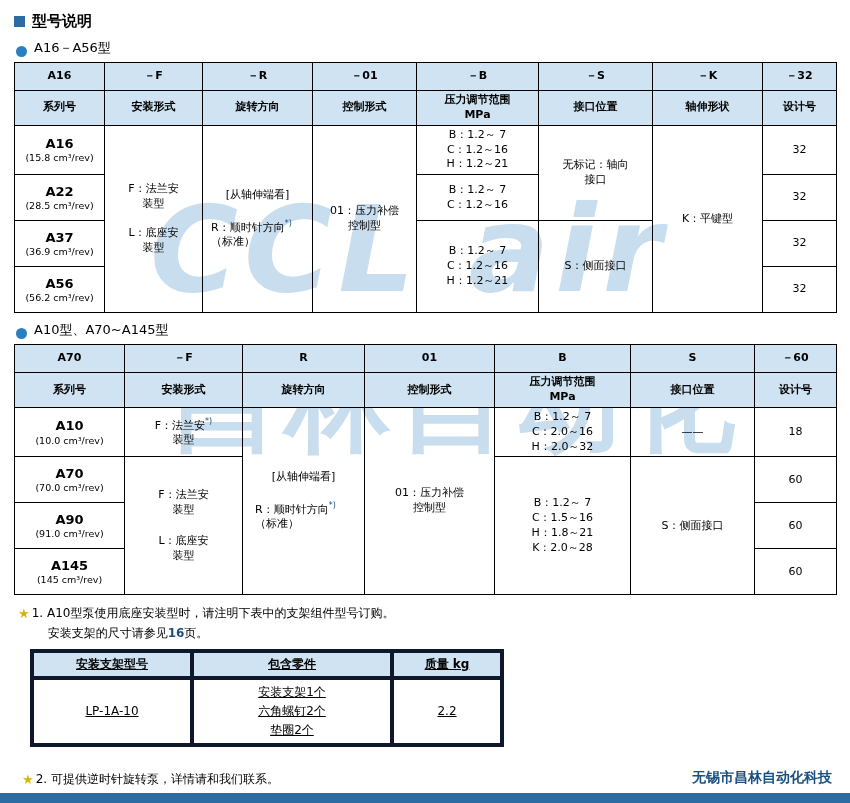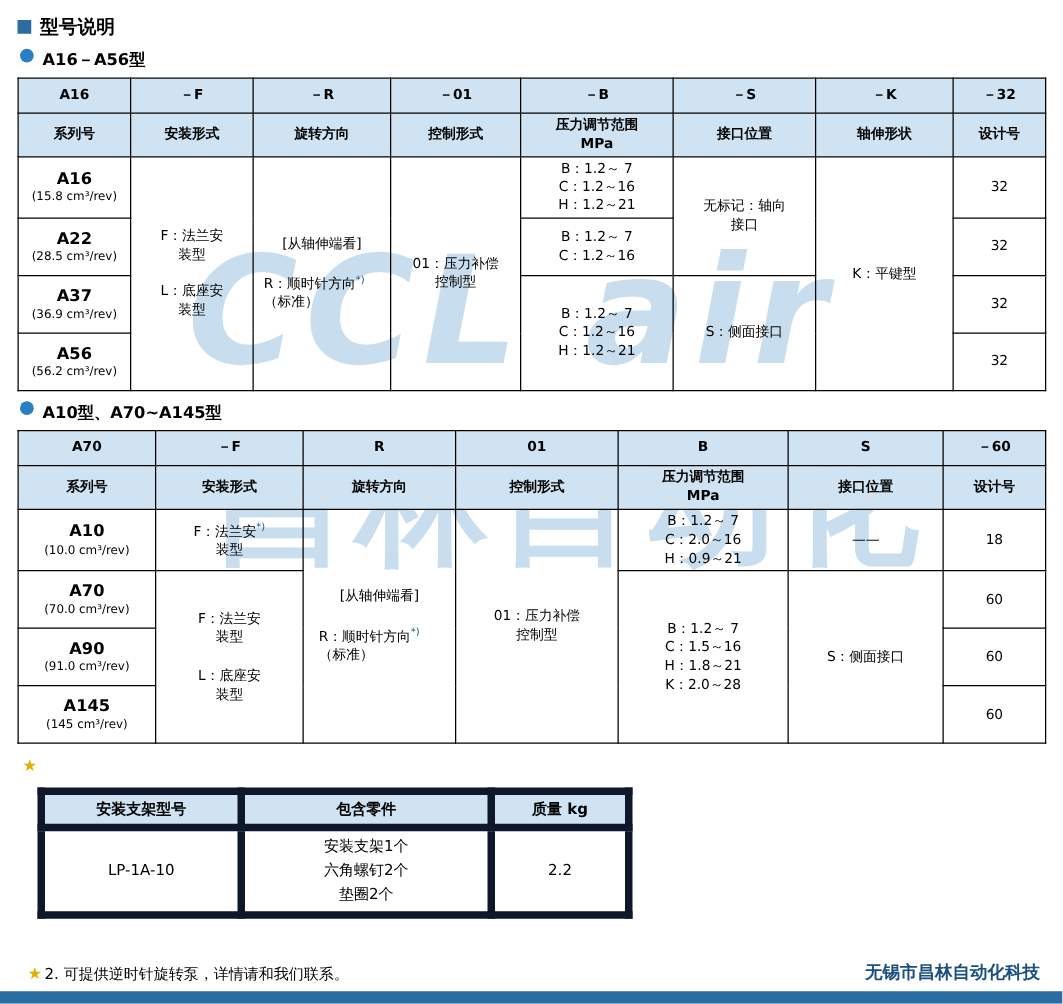--- a/index.html
+++ b/index.html
@@ -37,22 +37,22 @@
     display: flex; align-items: center;
     font-size: 15px; font-weight: bold;
     margin: 4px 0 7px 0;
     position: relative; z-index: 2;
   }
   .sq-marker {
     width: 11px; height: 11px; background: #2b6ca3; margin-right: 7px;
     display: inline-block;
   }
   .sub-title {
-    display: flex; align-items: flex-start;
-    font-size: 13px; font-weight: bold;
+    display: flex; align-items: flex-end;
+    font-size: 13px; font-weight: normal;
     margin: 8px 0 5px 2px;
     position: relative; z-index: 2;
   }
   .dot-marker {
     width: 11px; height: 11px; border-radius: 50%;
     background: #2b7fc1; margin-right: 7px; display: inline-block;
   }
 
   
   table.model {
@@ -104,25 +104,26 @@
 
   
   table.bracket {
     border-collapse: collapse;
     width: 470px;
     margin: 6px 0 0 16px;
     position: relative; z-index: 2;
     table-layout: fixed;
   }
   table.bracket td {
-    border: 6px solid #0f172a;
+    border: 4px solid #0f172a;
     text-align: center;
     vertical-align: middle;
     font-size: 12px;
     padding: 3px;
+    text-decoration: underline;
   }
   table.bracket tr.bhead td {
     background: #cfe3f2;
     font-weight: bold;
     height: 26px;
   }
   table.bracket tr.brow td { height: 62px; line-height: 1.6; }
 
   
   .footer-bar {
@@ -320,21 +321,21 @@
           <div style="text-align:left;padding-left:10px"><span>R：顺时针方向</span><sup class="ast">*)</sup></div>
           <div style="text-align:left;padding-left:10px">（标准）</div>
         </td>
         <td class="cell-body lh-tight small" rowspan="4">
           <div>01：压力补偿</div>
           <div>控制型</div>
         </td>
         <td class="cell-body lh-tight small">
           <div>B：1.2～ 7</div>
           <div>C：2.0～16</div>
-          <div>H：0.9～21</div>
+          <div>H：2.0～32</div>
         </td>
         <td class="cell-body small">——</td>
         <td class="cell-body">18</td>
       </tr>
 
       <tr>
         <td class="cell-body">
           <div class="code-name">A70</div>
           <div class="disp">(70.0 cm³/rev)</div>
         </td>
@@ -368,20 +369,24 @@
           <div class="code-name">A145</div>
           <div class="disp">(145 cm³/rev)</div>
         </td>
         <td class="cell-body">60</td>
       </tr>
     </tbody>
   </table>
 
   <div class="note">
     <span class="star">★</span>
+    <span class="note-body">
+      <span>1. A10型泵使用底座安装型时，请注明下表中的支架组件型号订购。</span><br>
+      <span class="note-ind"><span>安装支架的尺寸请参见</span><span class="pg">16</span><span>页。</span></span>
+    </span>
   </div>
 
   <table class="bracket">
     <colgroup>
       <col style="width:160px">
         <col style="width:200px">
         <col style="width:110px">
     </colgroup>
     <tbody>
       <tr class="bhead">

